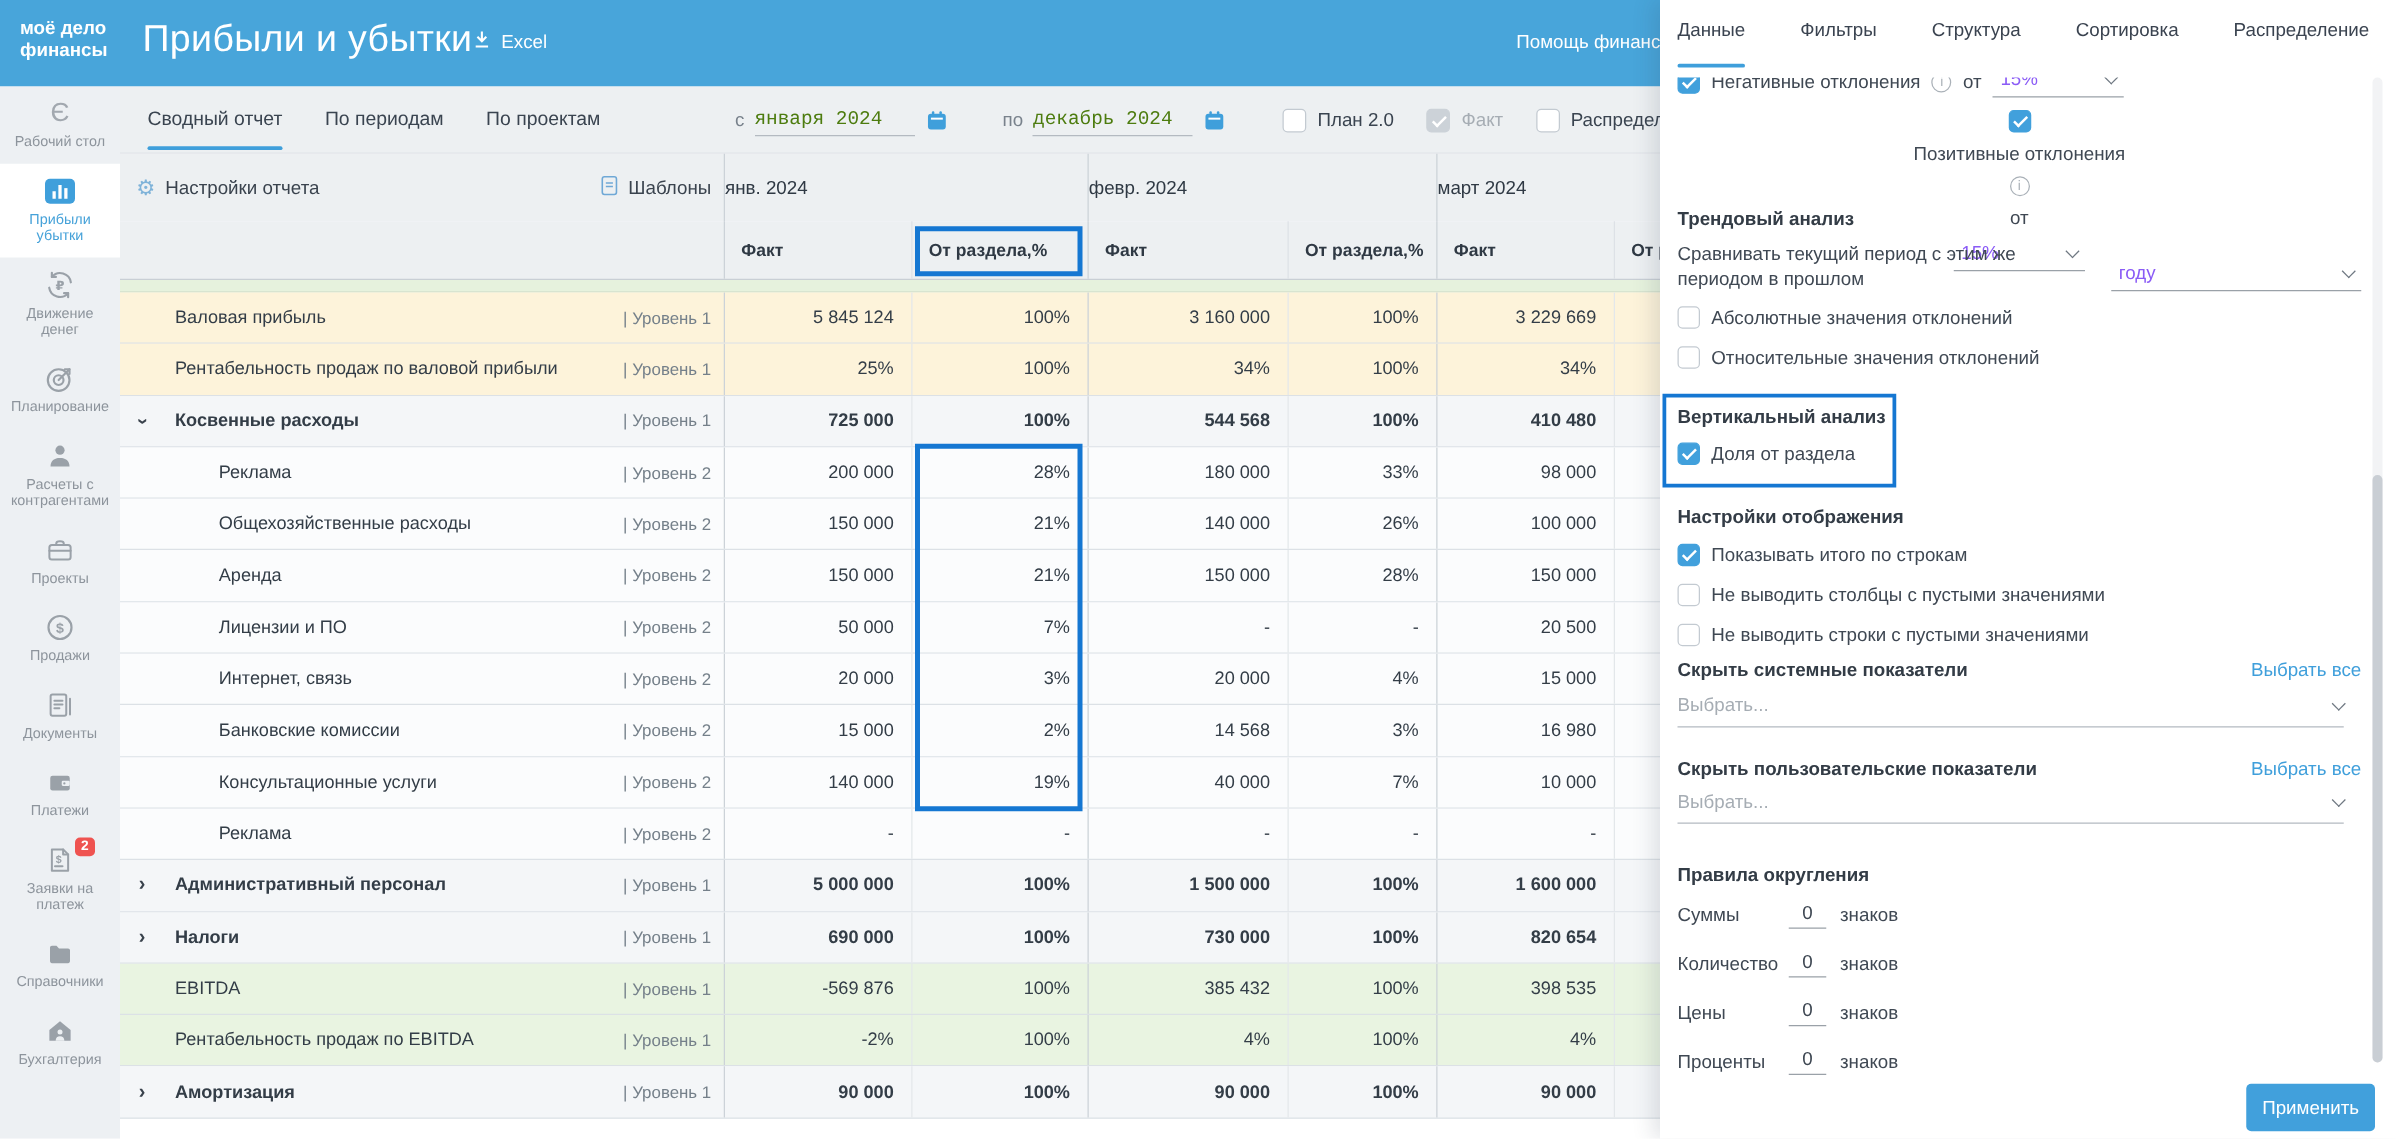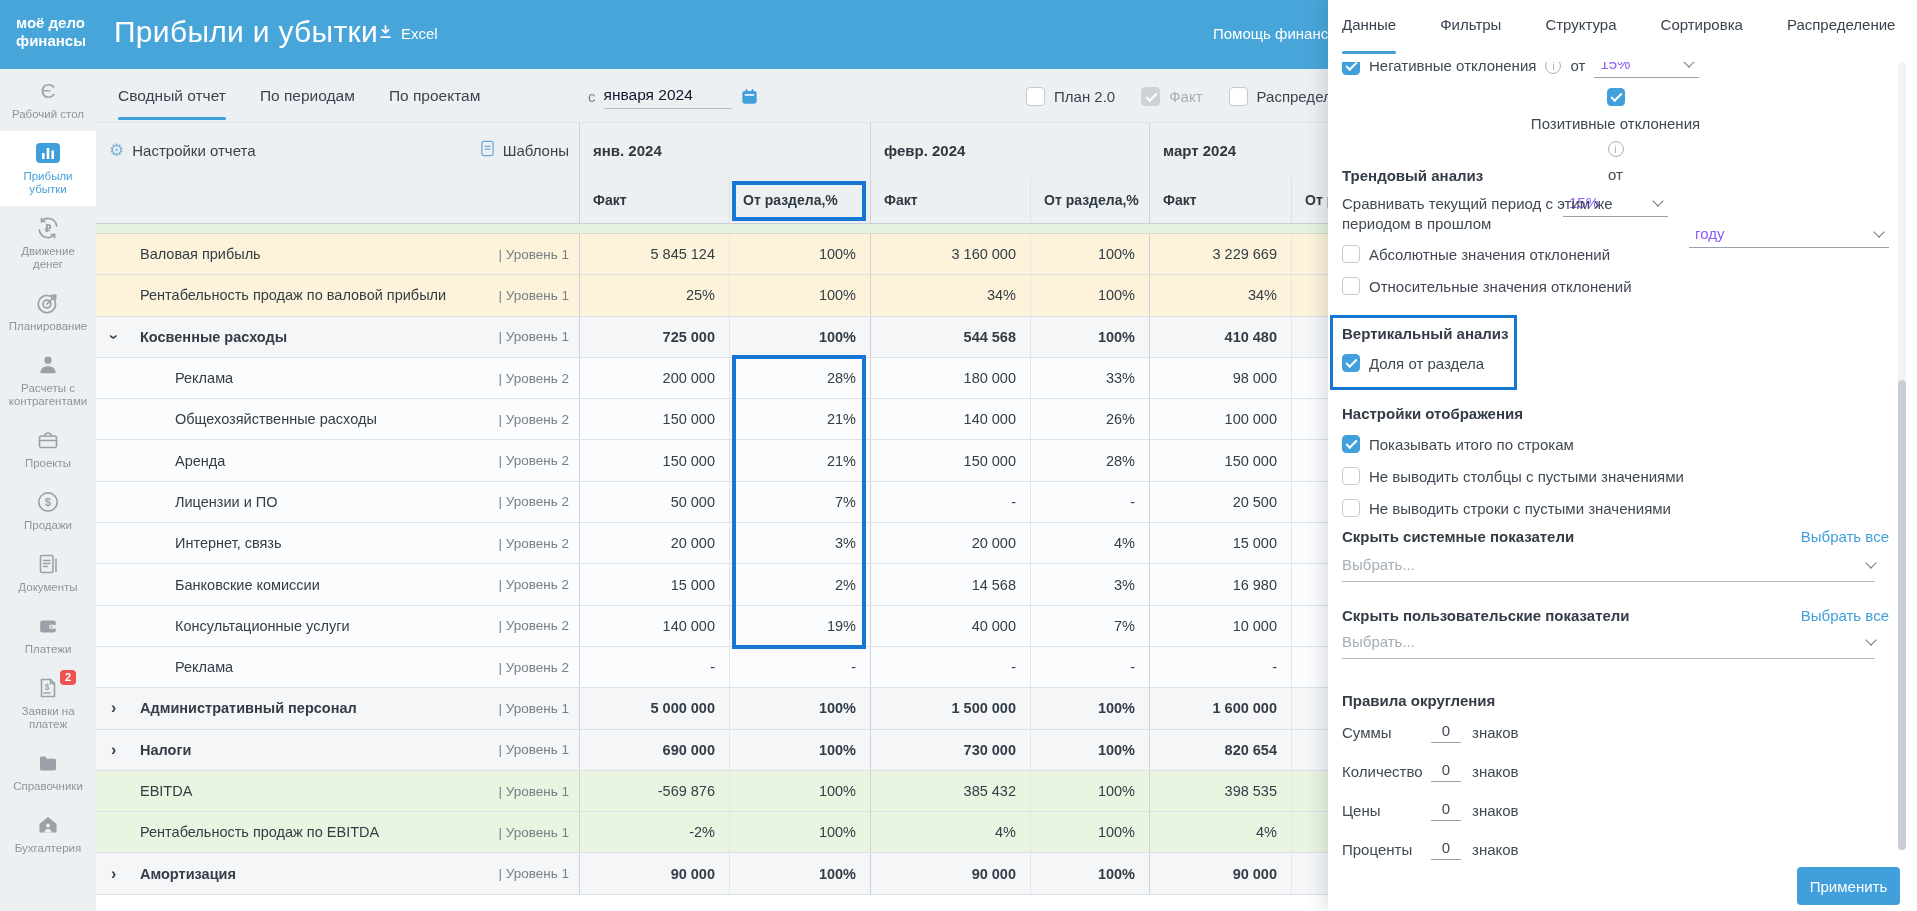--- a/index.html
+++ b/index.html
@@ -25,37 +25,37 @@
   
   .content { position:absolute; left:96px; top:69px; right:0; bottom:0; background:#fff; }
 
   
   .toolbar { position:absolute; left:0; top:0; width:100%; height:54px; background:#edf0f2; border-bottom:1px solid #dfe3e7; }
   .tb-tabs { position:absolute; left:22px; top:0; height:54px; display:flex; gap:34px; }
   .tb-tab { position:relative; display:flex; align-items:center; font-size:15.5px; color:#3a4450; cursor:pointer; font-weight:500; }
   .tb-tab.active::after { content:''; position:absolute; left:0; right:0; bottom:3px; height:3px; border-radius:2px; background:#3f9fdb; }
   .date-group { position:absolute; top:0; height:54px; display:flex; align-items:center; gap:8px; }
   .date-label { color:#79828c; font-size:15px; }
-  .date-value { font-size:15.5px; color:#0f172a; border-bottom:1px solid #b4bac1; padding:2px 4px 4px 0; min-width:128px; cursor:text; }
+  .date-value { font-size:15.5px; color:#4d7c0f; border-bottom:1px solid #b4bac1; padding:2px 4px 4px 0; min-width:128px; cursor:text;font-family:Liberation Mono, monospace; }
   .cal-ic { width:19px; height:19px; cursor:pointer; }
   .tb-checks { position:absolute; left:730px; top:0; height:54px; display:flex; align-items:center; gap:26px; }
   .cb-group { display:flex; align-items:center; gap:9px; cursor:pointer; }
   .cb-label { font-size:15px; color:#3a4450; }
   .cb-group.disabled .cb-label { color:#a6adb4; }
   .cb { width:19px; height:19px; border:1px solid #c3cad1; border-radius:4px; background:#fff; flex:none; }
   .cb.checked { background:#41a0dc; border-color:#41a0dc; }
   .cb.checked::after { content:''; display:block; width:9px; height:4px; border-left:2px solid #fff; border-bottom:2px solid #fff; transform:rotate(-45deg); margin:5px 0 0 4px; }
   .cb-group.disabled .cb.checked { background:#ccd2d8; border-color:#ccd2d8; }
   .tb-mini-ic { color:#a9b0b7; font-size:16px; cursor:pointer; }
   .info-i { width:16px; height:16px; border:1px solid #aab1b8; border-radius:50%; color:#aab1b8; font-size:11px; display:inline-flex; align-items:center; justify-content:center; flex:none; cursor:pointer; }
 
   
   .table { position:absolute; left:0; top:54px; width:1375px; bottom:0; }
   .months { display:grid; grid-template-columns:483px 291px 279px 322px; height:54px; background:#edf0f2; }
-  .m-cell { border-left:1px solid #ccd2d8; display:flex; align-items:center; padding-left:13px; font-weight:700; font-size:15px; color:#2f3944; }
+  .m-cell { border-left:1px solid #ccd2d8; display:flex; align-items:center; padding-left:0; font-weight:400; font-size:15px; color:#2f3944; }
   .head-tools { display:flex; align-items:center; justify-content:space-between; padding:0 10px 0 13px; }
   .ht-left,.ht-right { display:flex; align-items:center; gap:8px; cursor:pointer; font-size:15px; color:#3a434e; }
   .gear-glyph { font-size:17px; color:#7fb3d9; line-height:17px; }
   .sub-row { display:grid; grid-template-columns:483px 150px 141px 160px 119px 142px 180px; height:47px; background:#edf0f2; border-bottom:1px solid #c9cfd5; }
   .sub-cell { border-left:1px solid #dde1e6; display:flex; align-items:center; padding-left:13px; font-weight:700; font-size:14px; color:#2f3944; }
   .sub-cell.mb { border-left-color:#ccd2d8; }
   .sliver { height:10px; background:#e6f2dd; border-bottom:1px solid #d3e0cb; }
   .t-row { display:grid; grid-template-columns:483px 150px 141px 160px 119px 142px 180px; height:41.3px; border-bottom:1px solid #dce1e6; background:#fbfcfd; }
   .t-row.section { background:#f4f6f8; font-weight:700; }
   .t-row.cream { background:#fdf3da; }
@@ -258,20 +258,32 @@
       <span class="date-value">января 2024</span>
       <span class="cal-ic">
         <svg width="19" height="19" viewBox="0 0 24 24">
             <rect x="3" y="5" width="18" height="16" rx="3" fill="#3f9fdb"></rect>
             <rect x="6" y="9" width="12" height="2" fill="#fff"></rect>
             <rect x="7" y="2.5" width="2.4" height="4" rx="1" fill="#3f9fdb"></rect>
             <rect x="14.6" y="2.5" width="2.4" height="4" rx="1" fill="#3f9fdb"></rect>
           </svg>
       </span>
     </div>
+    <div class="date-group" style="left:706px;">
+      <span class="date-label">по</span>
+      <span class="date-value">декабрь 2024</span>
+      <span class="cal-ic">
+        <svg width="19" height="19" viewBox="0 0 24 24">
+            <rect x="3" y="5" width="18" height="16" rx="3" fill="#3f9fdb"></rect>
+            <rect x="6" y="9" width="12" height="2" fill="#fff"></rect>
+            <rect x="7" y="2.5" width="2.4" height="4" rx="1" fill="#3f9fdb"></rect>
+            <rect x="14.6" y="2.5" width="2.4" height="4" rx="1" fill="#3f9fdb"></rect>
+          </svg>
+      </span>
+    </div>
     <div class="tb-checks" style="left:930px;">
         <span class="cb-group">
           <span class="cb"></span>
           <span class="cb-label">План 2.0</span>
         </span>
         <span class="cb-group disabled">
           <span class="cb checked"></span>
           <span class="cb-label">Факт</span>
         </span>
         <span class="cb-group">
@@ -552,21 +564,21 @@
         <span class="chev-down" style="margin-left:auto;"></span>
       </span>
     </div>
 
     <div class="prow" style="top:105px;">
       <span class="p-head">Трендовый анализ</span>
     </div>
 
     <div class="prow" style="top:132px; align-items:flex-start;">
       <span class="p-label two-line">Сравнивать текущий период с этим же периодом в прошлом</span>
-      <span class="mini-select" style="width:212px; margin-left:8px; margin-top:29px;">
+      <span class="mini-select" style="width:212px; margin-left:8px; margin-top:14px;">
         <span class="val">году</span>
         <span class="chev-down" style="margin-left:auto;"></span>
       </span>
     </div>
 
     <div class="prow" style="top:183px;">
       <span class="pcb"></span>
       <span class="p-label">Абсолютные значения отклонений</span>
     </div>
     <div class="prow" style="top:215px;">

